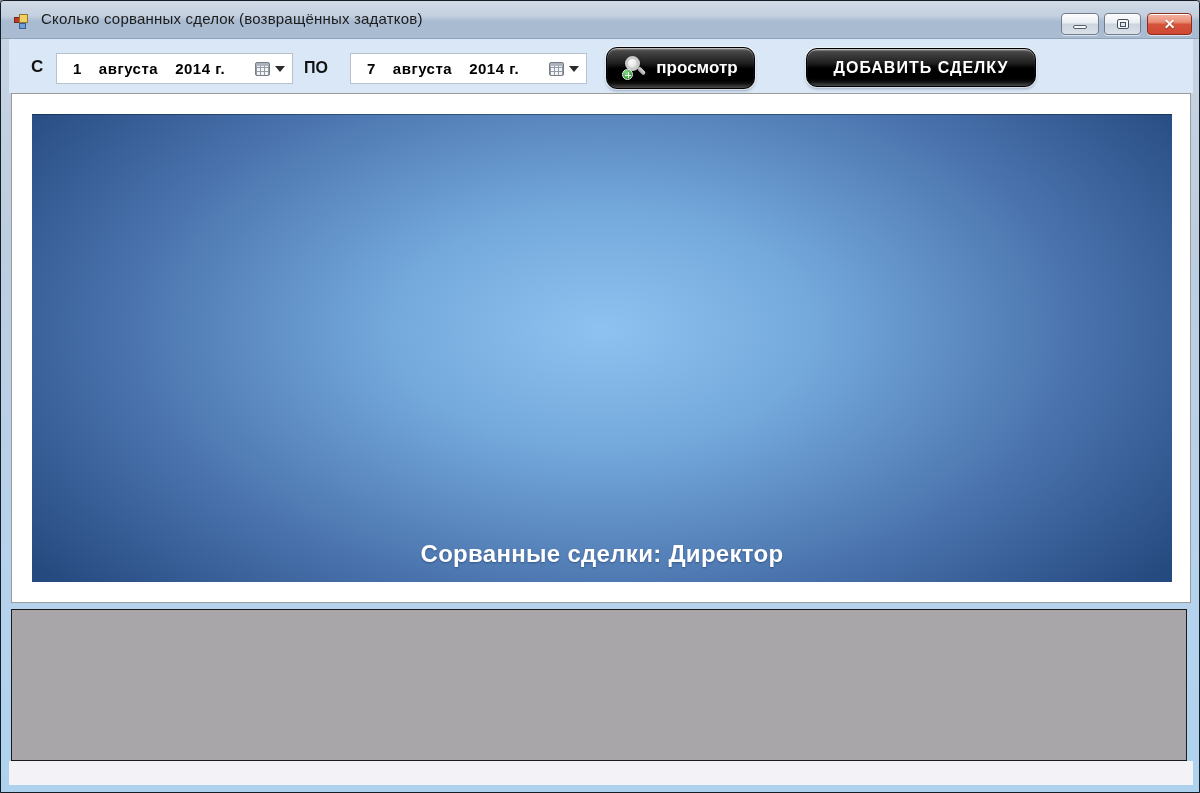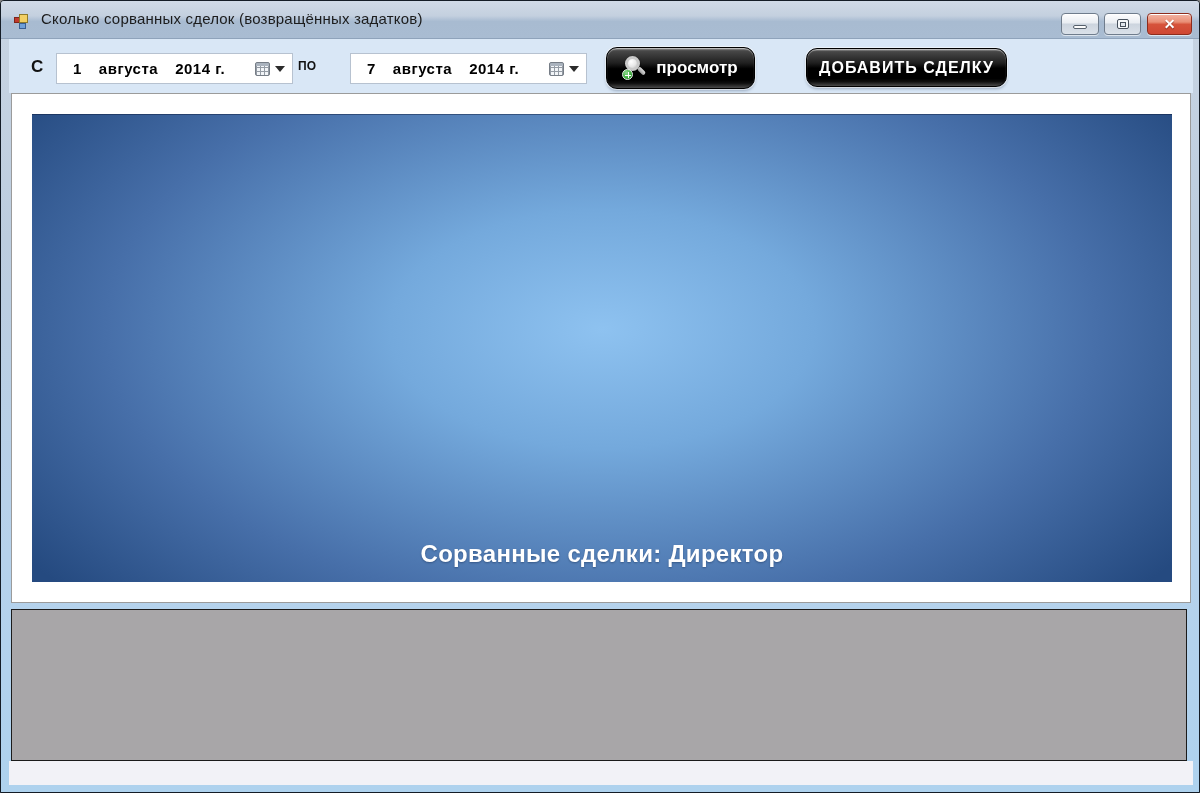--- a/index.html
+++ b/index.html
@@ -43,21 +43,21 @@
   .glyph-max .inner { width:6px; height:5px; border:1px solid #46505c; background:#dfe5ec; }
   .glyph-close { color:#fff; font-size:14px; font-weight:bold; text-shadow:0 1px 1px rgba(90,10,0,.6); line-height:1; }
 
   
   .toolbar {
     position:absolute; left:8px; top:38px; width:1184px; height:54px;
     background:#d9e7f6;
   }
   .tb-label { position:absolute; font-weight:bold; color:#111; }
   .lbl-from { left:22px; top:18px; font-size:17px; }
-  .lbl-to   { left:289px; top:20px; font-size:12px; }
+  .lbl-to   { left:295px; top:20px; font-size:16px; }
 
   .datepicker {
     position:absolute; top:14px; height:31px; width:237px;
     background:#fff; border:1px solid #b7c2d0;
     display:flex; align-items:center; cursor:default;
   }
   .dp-from { left:47px; }
   .dp-to   { left:341px; }
   .dp-text { display:flex; align-items:center; gap:17px; padding-left:16px; font-size:15px; font-weight:bold; color:#000; letter-spacing:.5px; white-space:nowrap; }
   .dp-right { position:absolute; right:7px; top:0; height:100%; display:flex; align-items:center; gap:5px; }
@@ -72,21 +72,21 @@
   .dd-arrow { width:0; height:0; border-left:5px solid rgba(0,0,0,0); border-right:5px solid rgba(0,0,0,0); border-top:6px solid #2b2b2b; }
 
   .gloss-btn {
     position:absolute; border-radius:11px; border:1px solid #000; cursor:pointer;
     background:linear-gradient(180deg,#9c9c9c 0%, #484848 7%, #1f1f1f 38%, #000 52%, #000 80%, #0e0e0e 88%, #4a4a4a 100%);
     box-shadow:0 0 0 1px rgba(255,255,255,.55), inset 0 1px 1px rgba(255,255,255,.45), 0 2px 3px rgba(40,60,90,.35);
     display:flex; align-items:center; justify-content:center; gap:9px;
     color:#fff; font-weight:bold;
   }
   .btn-view { left:597px; top:8px; width:149px; height:42px; font-size:17px; }
-  .btn-add  { left:797px; top:9px; width:201px; height:39px; font-size:16px; letter-spacing:1px; }
+  .btn-add  { left:797px; top:9px; width:230px; height:39px; font-size:16px; letter-spacing:1px; }
 
   .magnifier { position:relative; width:24px; height:24px; flex:0 0 auto; }
   .mag-lens {
     position:absolute; left:2px; top:0; width:15px; height:15px; border-radius:50%;
     border:3px solid #c9c9c9; background:radial-gradient(circle at 35% 30%, #ffffff 0%, #e8e8e8 55%, #bdbdbd 100%);
     box-shadow:0 1px 2px rgba(0,0,0,.6);
   }
   .mag-handle {
     position:absolute; left:14px; top:13px; width:9px; height:4px; background:linear-gradient(#dcdcdc,#9a9a9a);
     transform:rotate(45deg); border-radius:2px;

